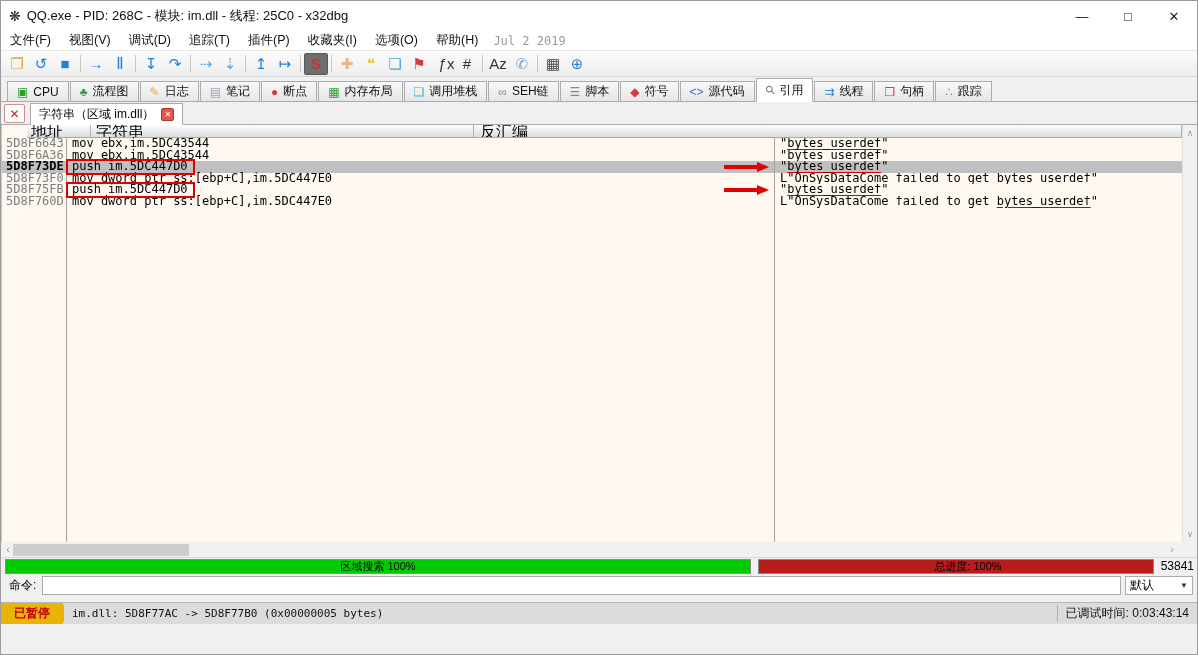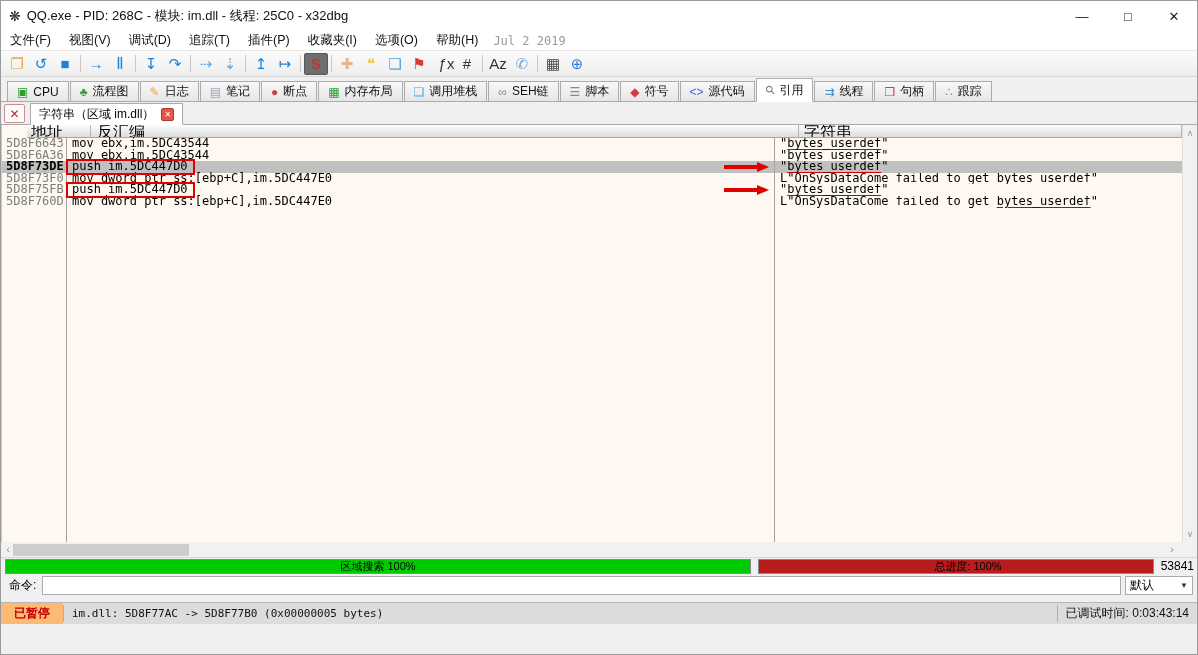--- a/index.html
+++ b/index.html
@@ -326,22 +326,22 @@
       </span>
     <div class="subtab">
       <span>字符串（区域 im.dll）</span>
       <span class="subtab-close"><span>✕</span></span>
     </div>
   </div>
 
   <div class="table">
     <div class="thead">
       <span class="th th1">地址</span>
+      <span class="th th3">字符串</span>
       <span class="th th2">反汇编</span>
-      <span class="th th3">字符串</span>
     </div>
     <div class="tbody">
 
         <div class="trow">
           <span class="c-addr">5D8F6643</span>
           <span class="c-dis"><span class="ins">mov ebx,im.5DC43544</span></span>
           
           <span class="c-str"><span>"</span><span class="match">bytes_userdef</span><span>"</span></span>
         </div>
 
@@ -409,20 +409,20 @@
   <div class="commandrow">
     <span class="cmd-label">命令:</span>
     <input class="cmd-input" type="text" value="" style="">
     <div class="cmd-combo">
       <span>默认</span>
       <span class="cmd-combo-arrow">▼</span>
     </div>
   </div>
 
   <div class="statusbar">
-    <span class="status-state" id="state-badge" style="color: rgb(192, 0, 0); background: #fdba74;">已暂停</span>
+    <span class="status-state" id="state-badge" style="color: rgb(192, 0, 0); background: #eab308;">已暂停</span>
     <span class="status-sep"></span>
     <span class="status-msg">im.dll: 5D8F77AC -&gt; 5D8F77B0 (0x00000005 bytes)</span>
     <span class="status-sep"></span>
     <span class="status-time">已调试时间: 0:03:43:14</span>
   </div>
 
 </div>
 
 </body></html>

